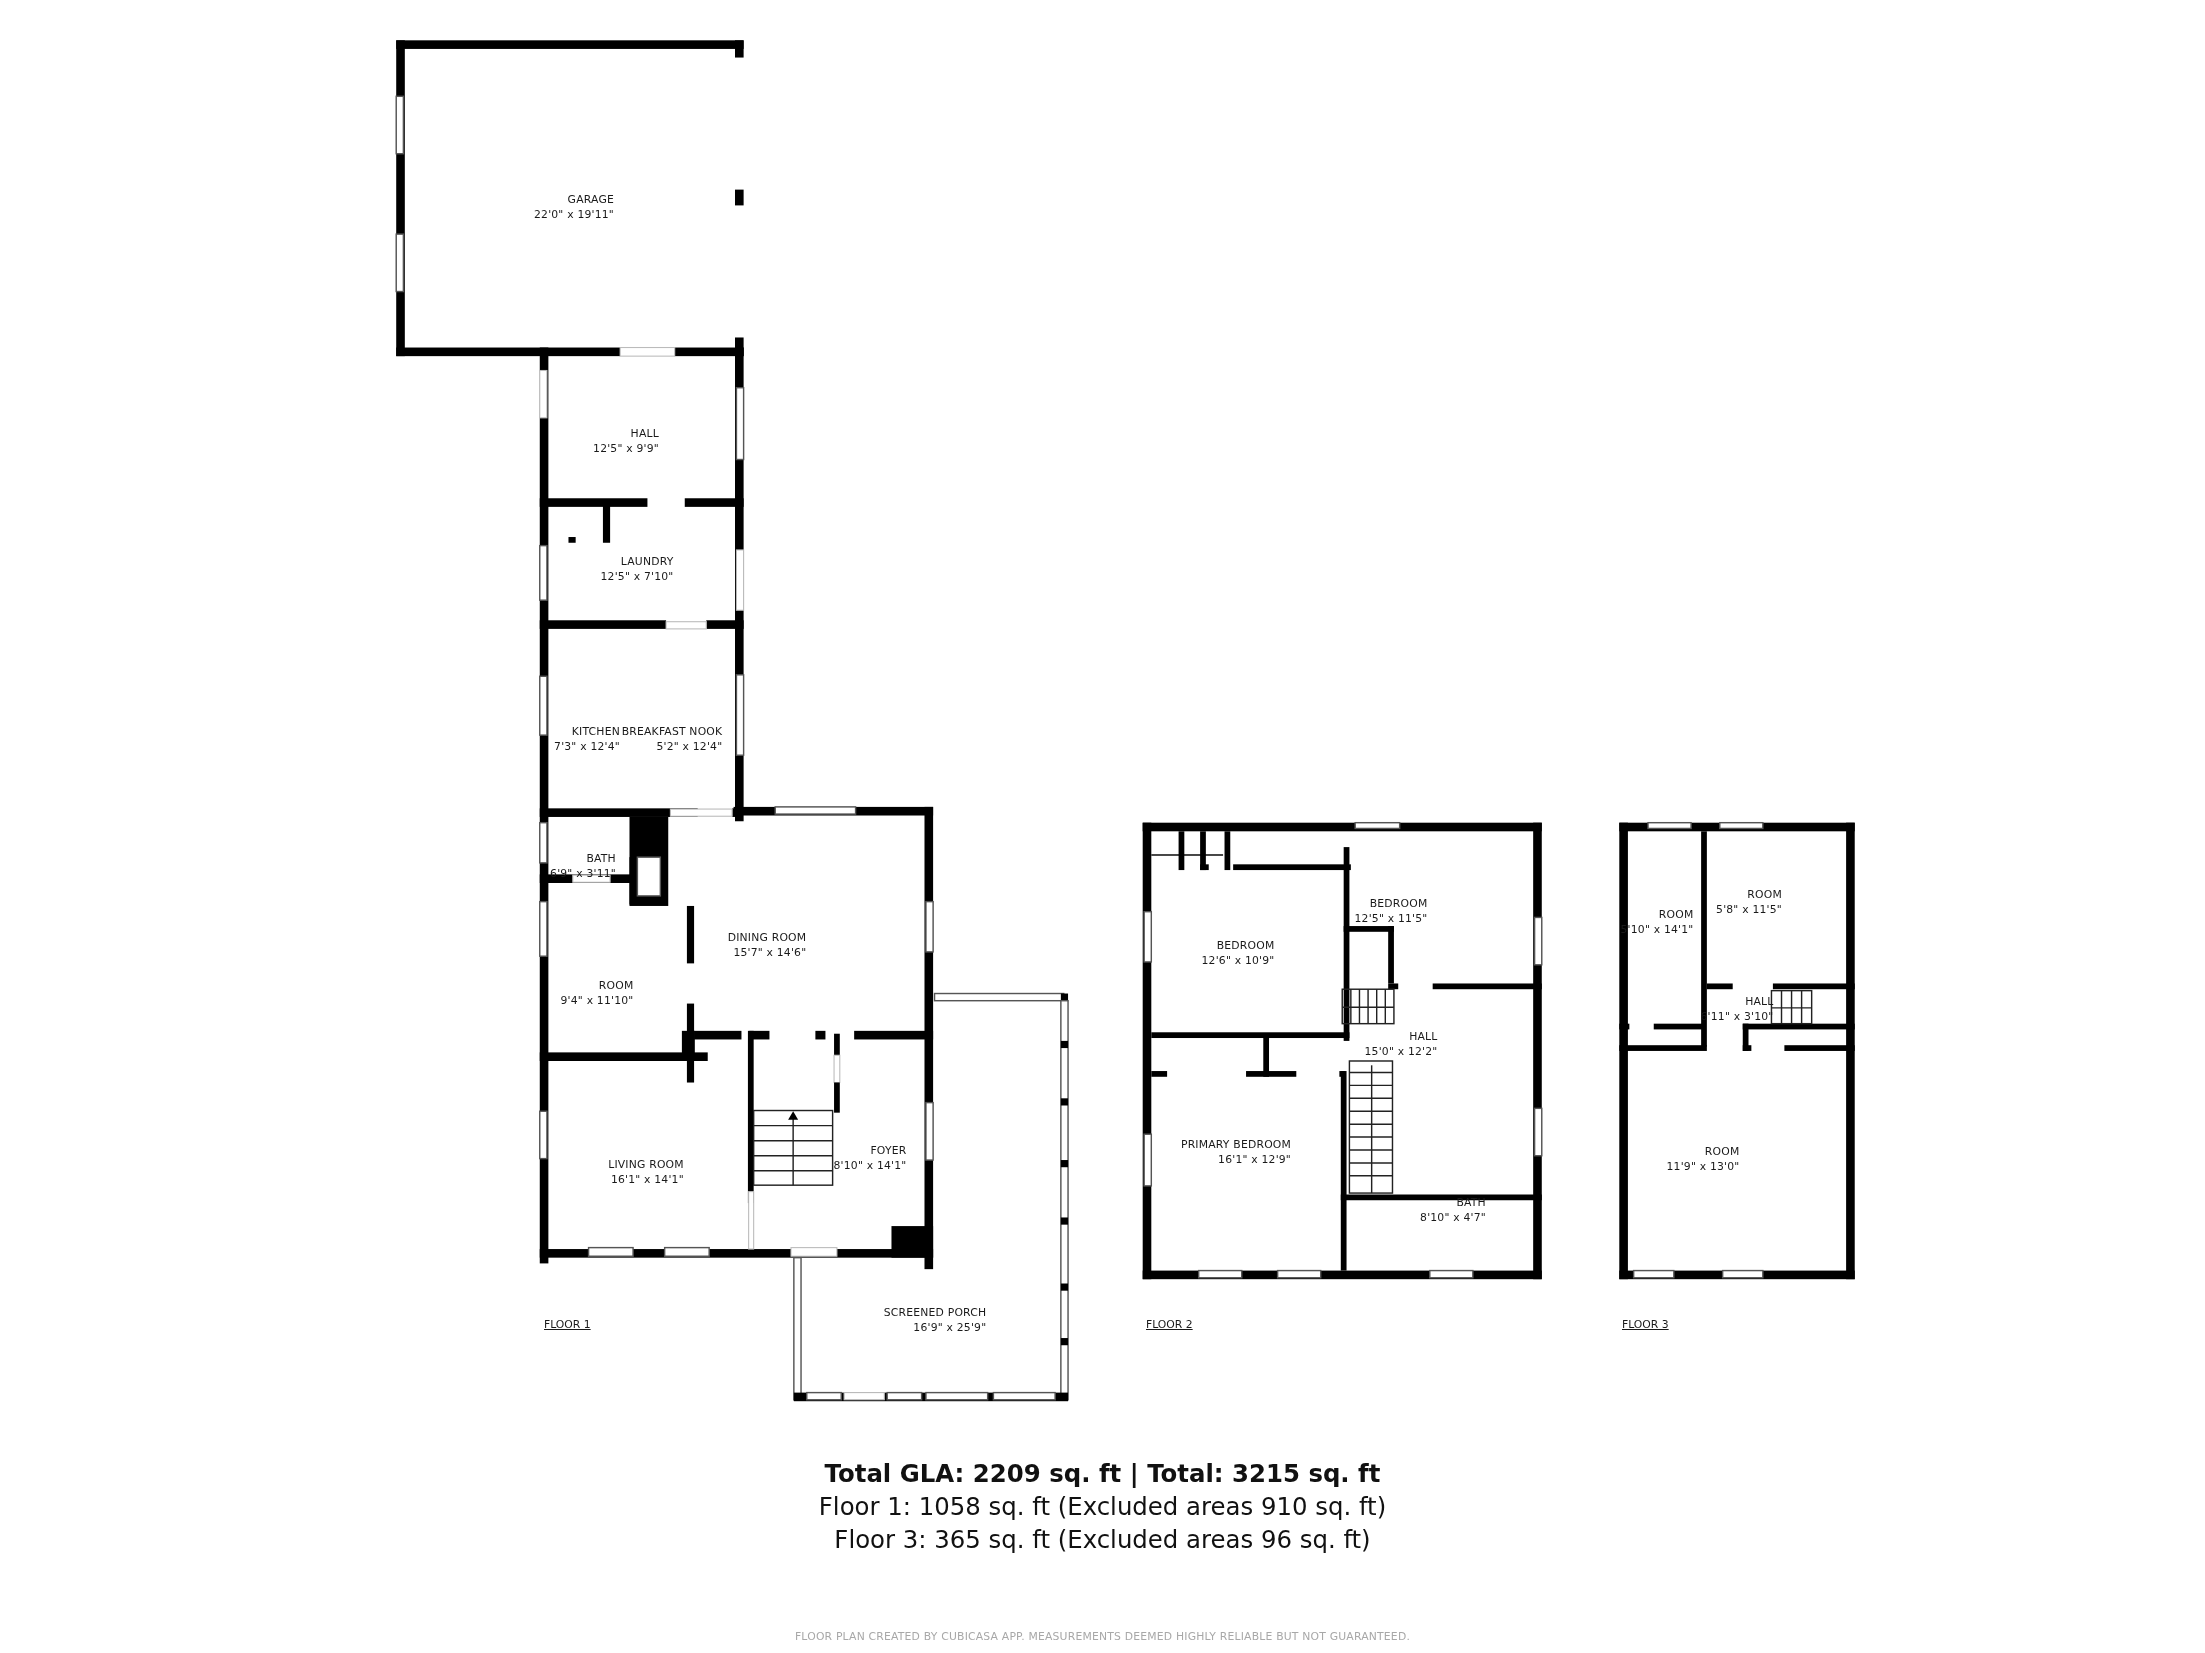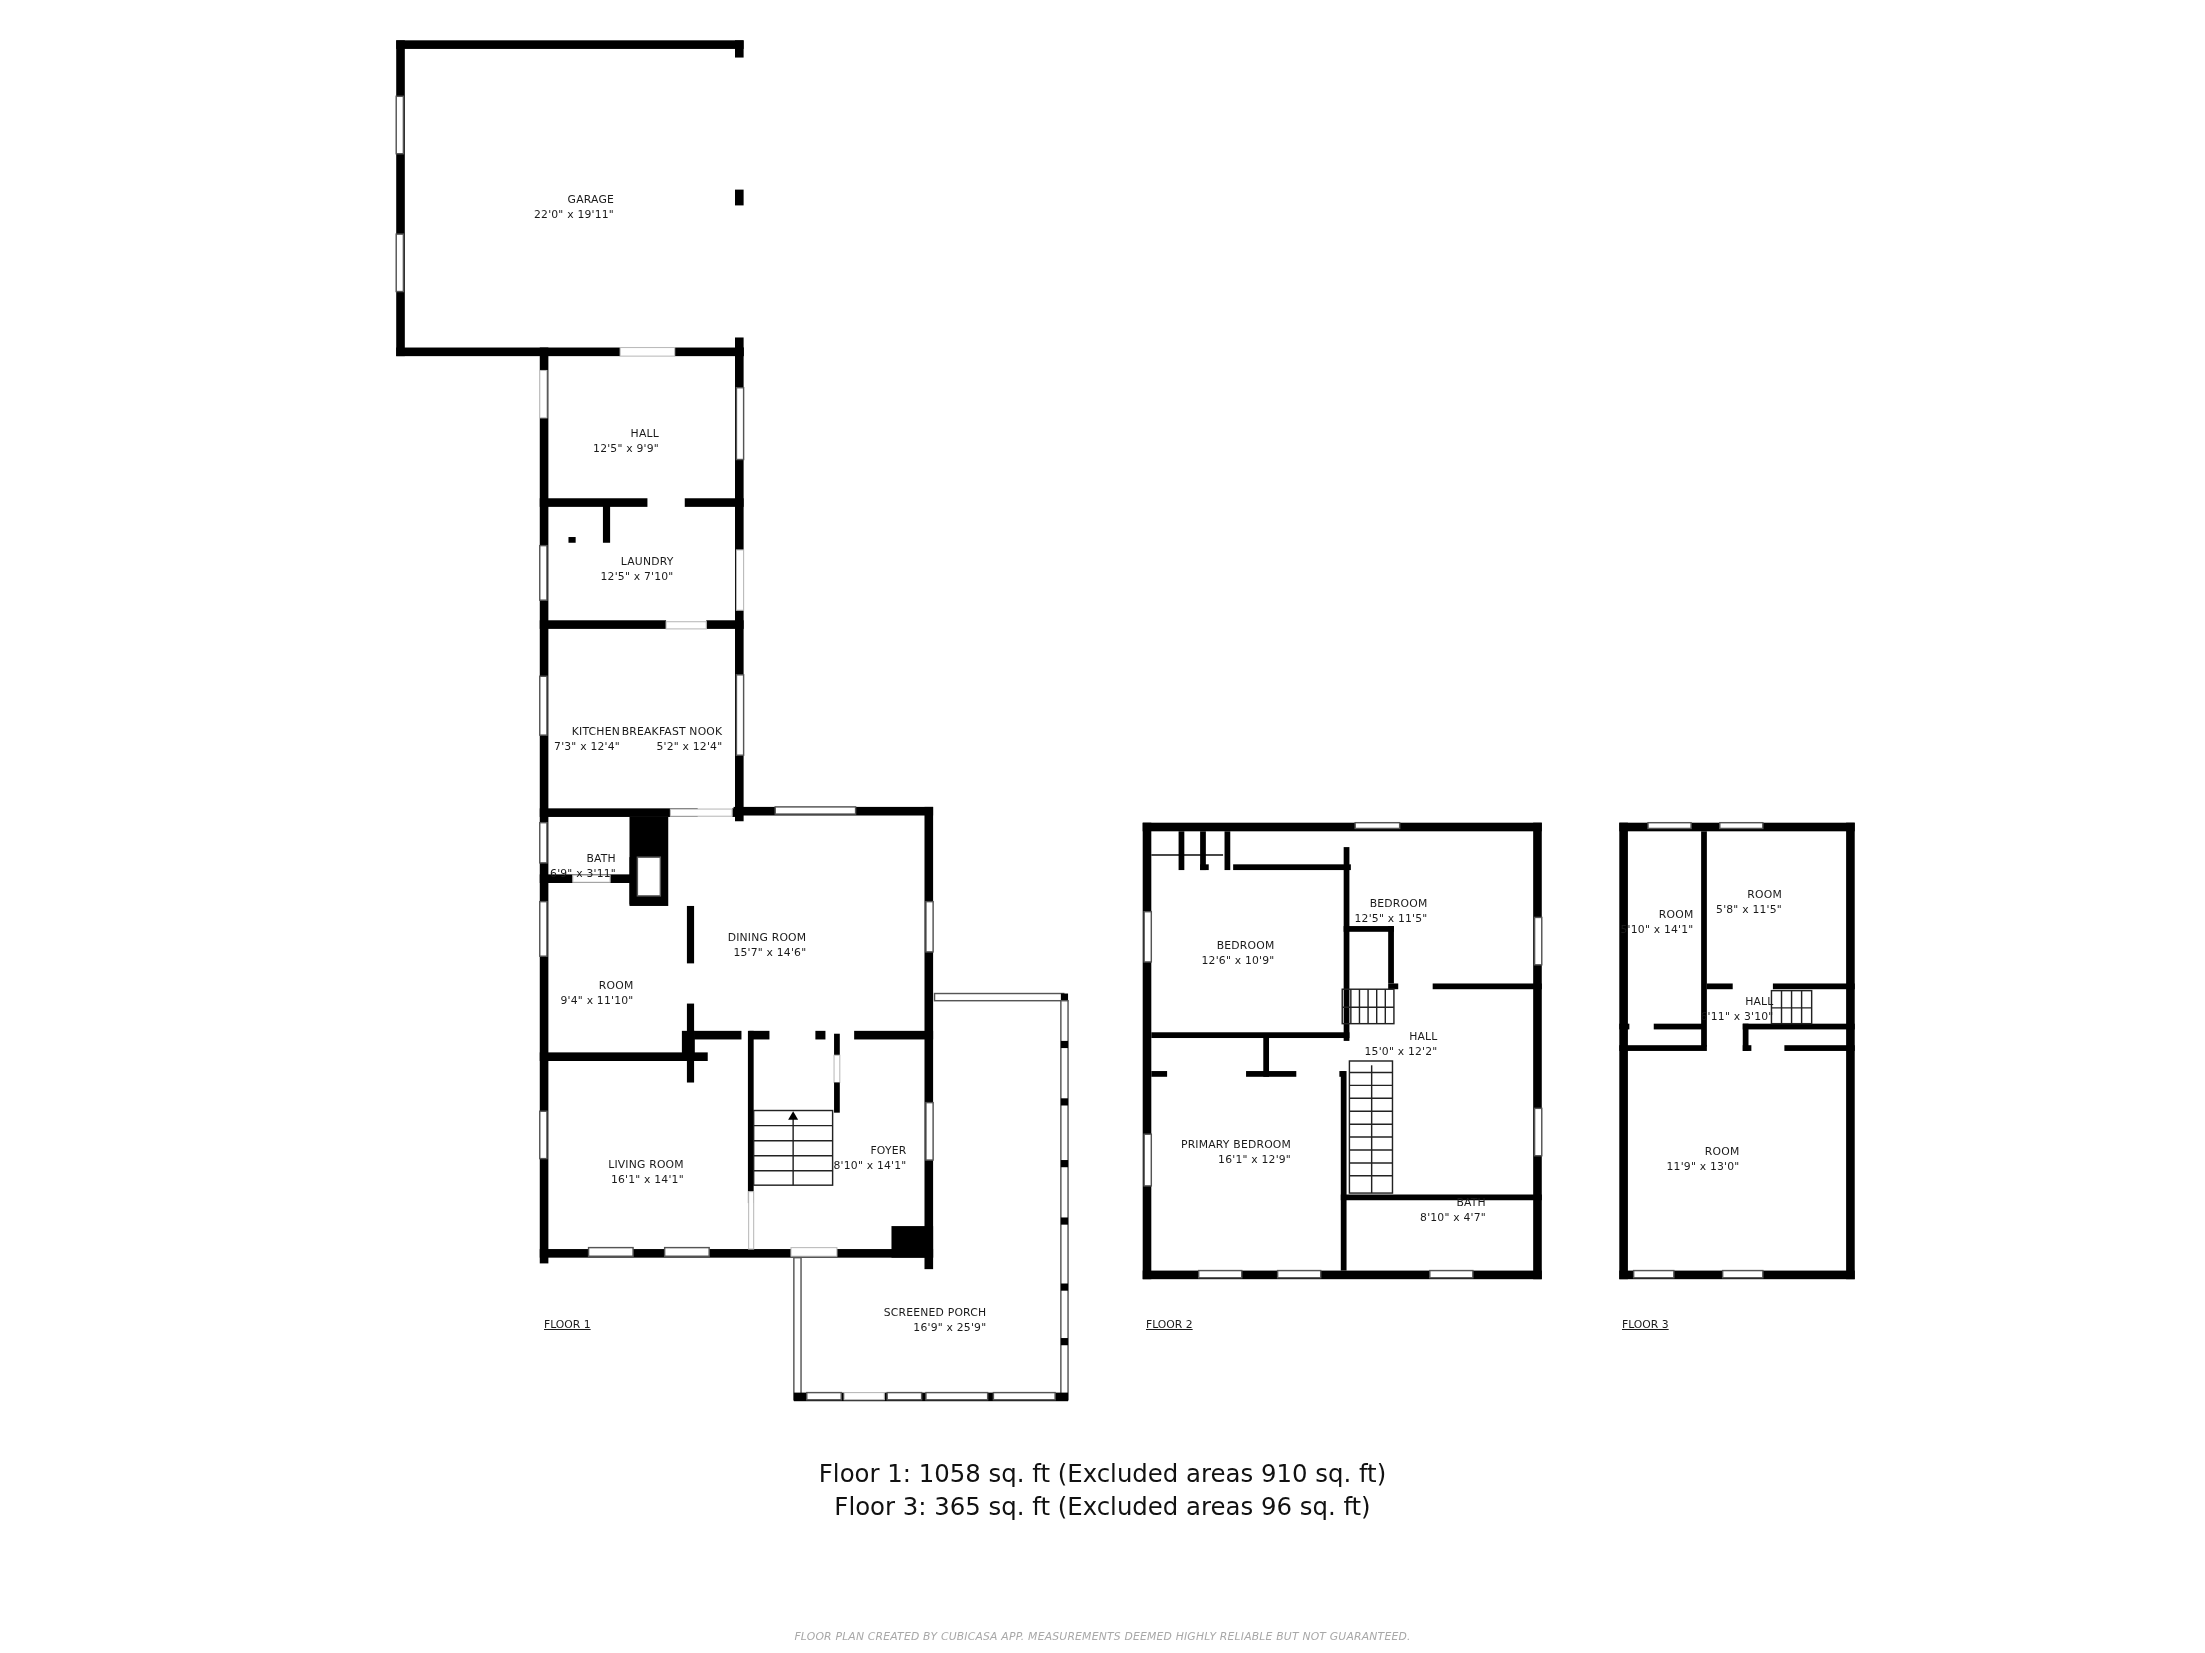--- a/index.html
+++ b/index.html
@@ -7,21 +7,21 @@
   svg.plan { position: absolute; left: 0; top: 0; width: 2205px; height: 1654px; }
   .wall { fill: #000000; }
   .win { fill: #ffffff; stroke: #555555; stroke-width: 2; }
   .gap { fill: #ffffff; stroke: #bbbbbb; stroke-width: 1.5; }
   .stair line, .stair rect { stroke: #222; stroke-width: 2; fill: none; }
   .lbl { position: absolute; text-align: right; color: #1a1a1a; font-size: 10.8px; line-height: 15px; white-space: nowrap; transform: translateX(-50%); letter-spacing: 0.2px; }
   .floor-lbl { position: absolute; font-size: 10.8px; color: #1a1a1a; white-space: nowrap; text-decoration: underline; }
   .summary { position: absolute; left: 0; width: 2205px; top: 1457px; text-align: center; color: #111; }
   .summary .total { font-weight: bold; font-size: 24.4px; line-height: 33px; }
   .summary .line { font-size: 24.4px; line-height: 33px; }
-  .disclaimer { position: absolute; left: 0; width: 2205px; top: 1630px; text-align: center; font-size: 10.8px; color: #a8a8a8; letter-spacing: 0.2px; font-style: italic; }
+  .disclaimer { position: absolute; left: 0; width: 2205px; top: 1630px; text-align: center; font-size: 10.8px; color: #a8a8a8; letter-spacing: 0.2px; }
 </style>
 </head>
 <body>
 
 <svg class="plan" viewBox="0 0 3072 2304" xmlns="http://www.w3.org/2000/svg">
 
   <g>
 
     <rect class="wall" x="552" y="56" width="484" height="12"></rect>
     <rect class="wall" x="552" y="56" width="12" height="440"></rect>
@@ -283,17 +283,18 @@
   <div>HALL</div>
   <div>6'11" x 3'10"</div>
 </div>
 <div class="lbl" style="left:1703px; top:1144px;">
   <div>ROOM</div>
   <div>11'9" x 13'0"</div>
 </div>
 <div class="floor-lbl" style="left:1622px; top:1318px;">FLOOR 3</div>
 
 <div class="summary">
+  <div class="total">Total GLA: 2209 sq. ft | Total: 3215 sq. ft</div>
   <div class="line">Floor 1: 1058 sq. ft (Excluded areas 910 sq. ft)</div>
   <div class="line">Floor 3: 365 sq. ft (Excluded areas 96 sq. ft)</div>
 </div>
 <div class="disclaimer">FLOOR PLAN CREATED BY CUBICASA APP. MEASUREMENTS DEEMED HIGHLY RELIABLE BUT NOT GUARANTEED.</div>
 
 
 </body></html>

